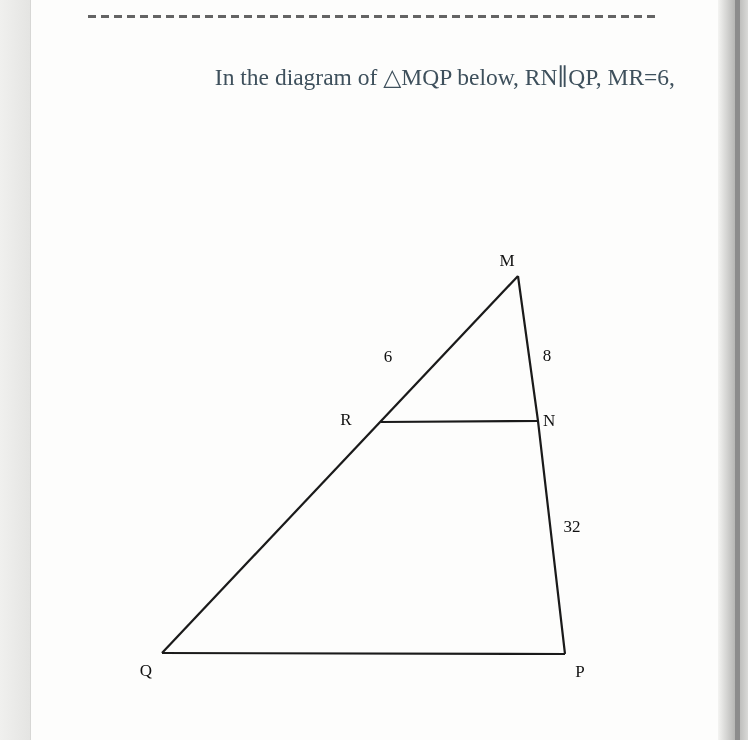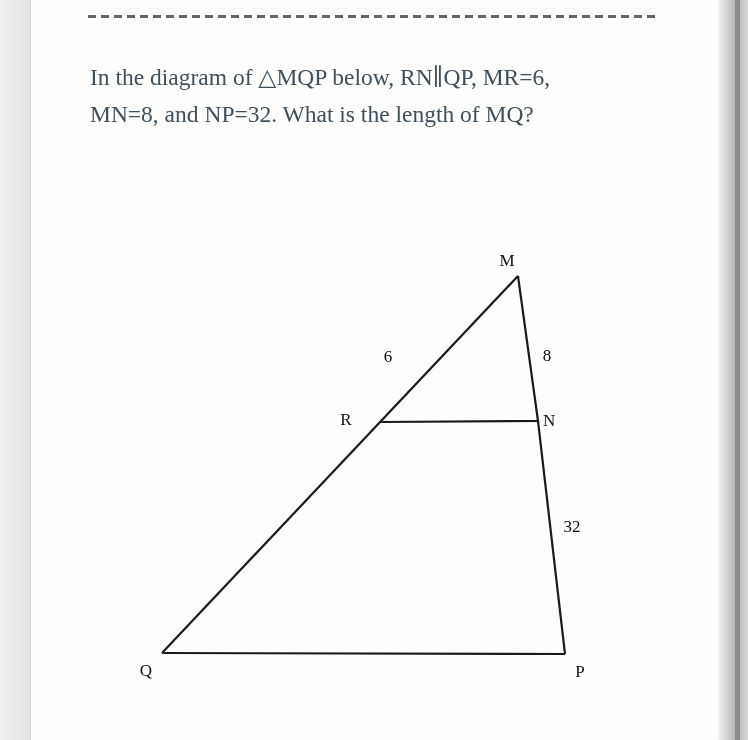--- a/index.html
+++ b/index.html
@@ -38,20 +38,21 @@
   
   .dashed-divider {
     position: absolute; left: 88px; top: 15px; width: 569px; height: 3px;
     background: repeating-linear-gradient(90deg, #646464 0 8px, transparent 8px 13px);
   }
   
   .question {
     position: absolute; left: 90px; top: 59px; width: 585px;
     font-size: 23.5px; line-height: 37px;
     color: #3e505c;
+    text-align: right;
   }
   
   .diagram-svg {
     position: absolute; left: 0; top: 0; width: 748px; height: 740px;
   }
   .tri-line {
     stroke: #1a1a1a; stroke-width: 2.2; fill: none; stroke-linejoin: miter;
   }
   .tri-label {
     fill: #111111; font-size: 17px;
@@ -72,21 +73,20 @@
   <div class="paper"></div>
 
   <div class="edge-grad"></div>
   <div class="edge-line"></div>
   <div class="edge-outer"></div>
 
   <div class="dashed-divider"></div>
 
   <div class="question">
     <div>In the diagram of △MQP below, RN∥QP, MR=6,</div>
-    <div>MN=8, and NP=32. What is the length of MQ?</div>
   </div>
 
   <svg class="diagram-svg" viewBox="0 0 748 740">
 
     <line class="tri-line" x1="518" y1="276" x2="162" y2="653"></line>
 
     <line class="tri-line" x1="162" y1="653" x2="565" y2="654"></line>
 
     <polyline class="tri-line" points="518,276 538,421 565,654"></polyline>
 

